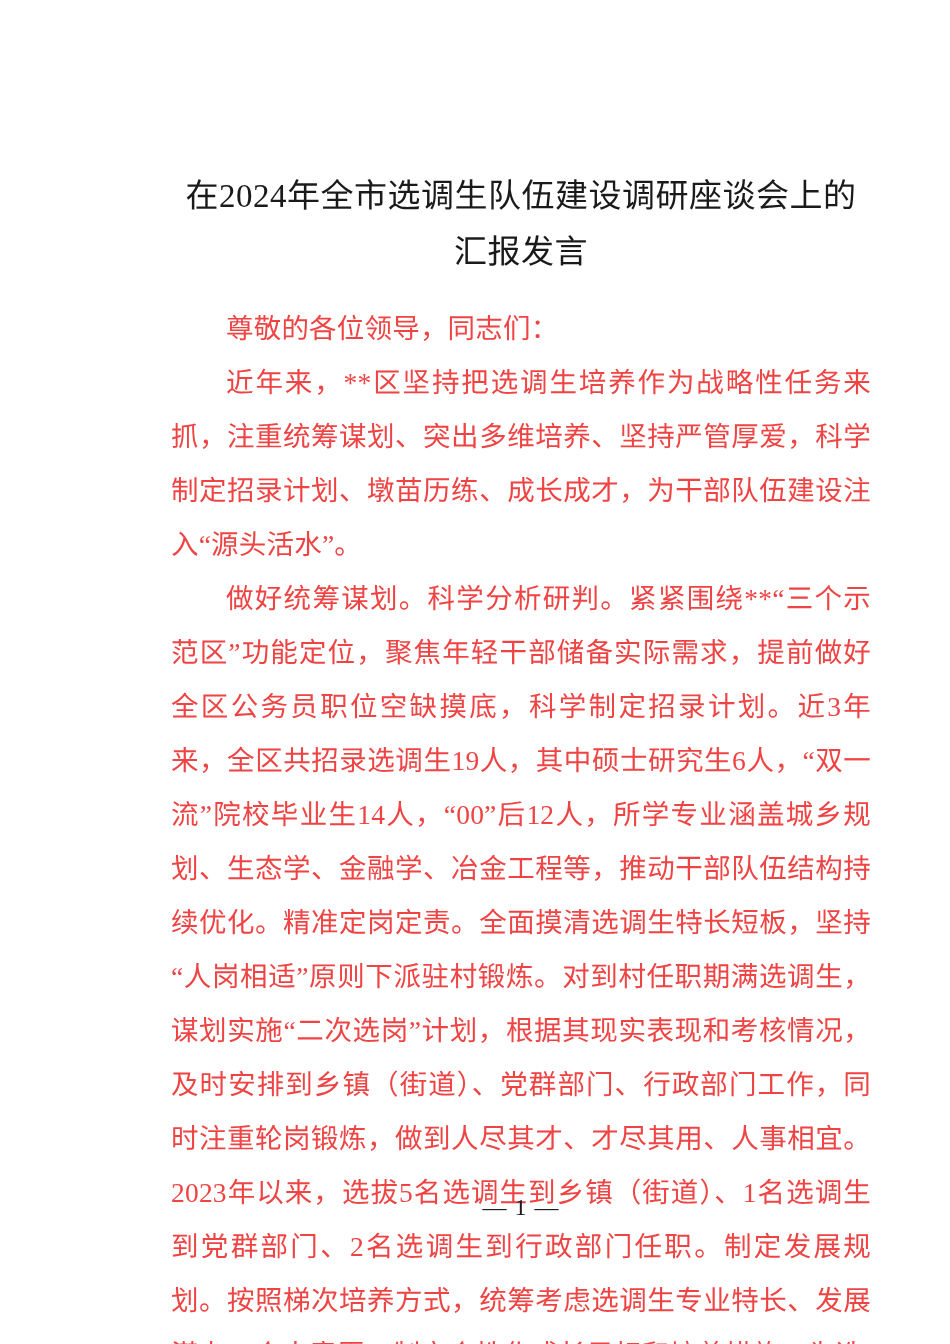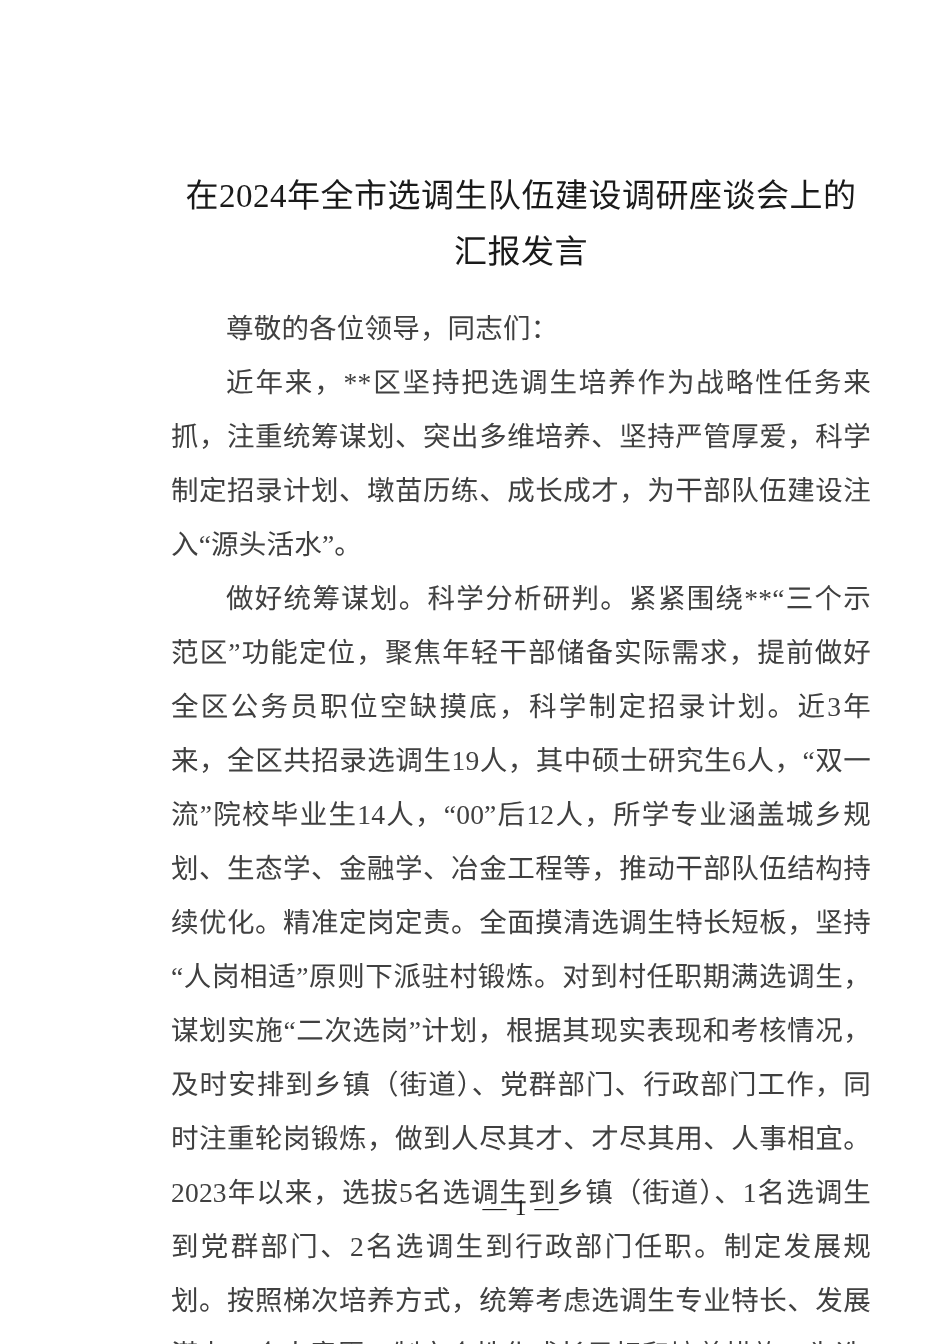--- a/index.html
+++ b/index.html
@@ -42,21 +42,21 @@
 
   .body-block {
     margin-top: 22px;
   }
 
   p.para {
     margin: 0;
     font-family: "Liberation Serif", "DejaVu Serif", serif;
     font-size: 27.5px;
     line-height: 54px;
-    color: #404040;
+    color: #ef4444;
     text-align: justify;
     text-justify: inter-character;
     text-indent: 2em;
     letter-spacing: 0.2px;
     word-break: break-all;
   }
 
   p.para.no-indent {
     text-indent: 2em;
   }

